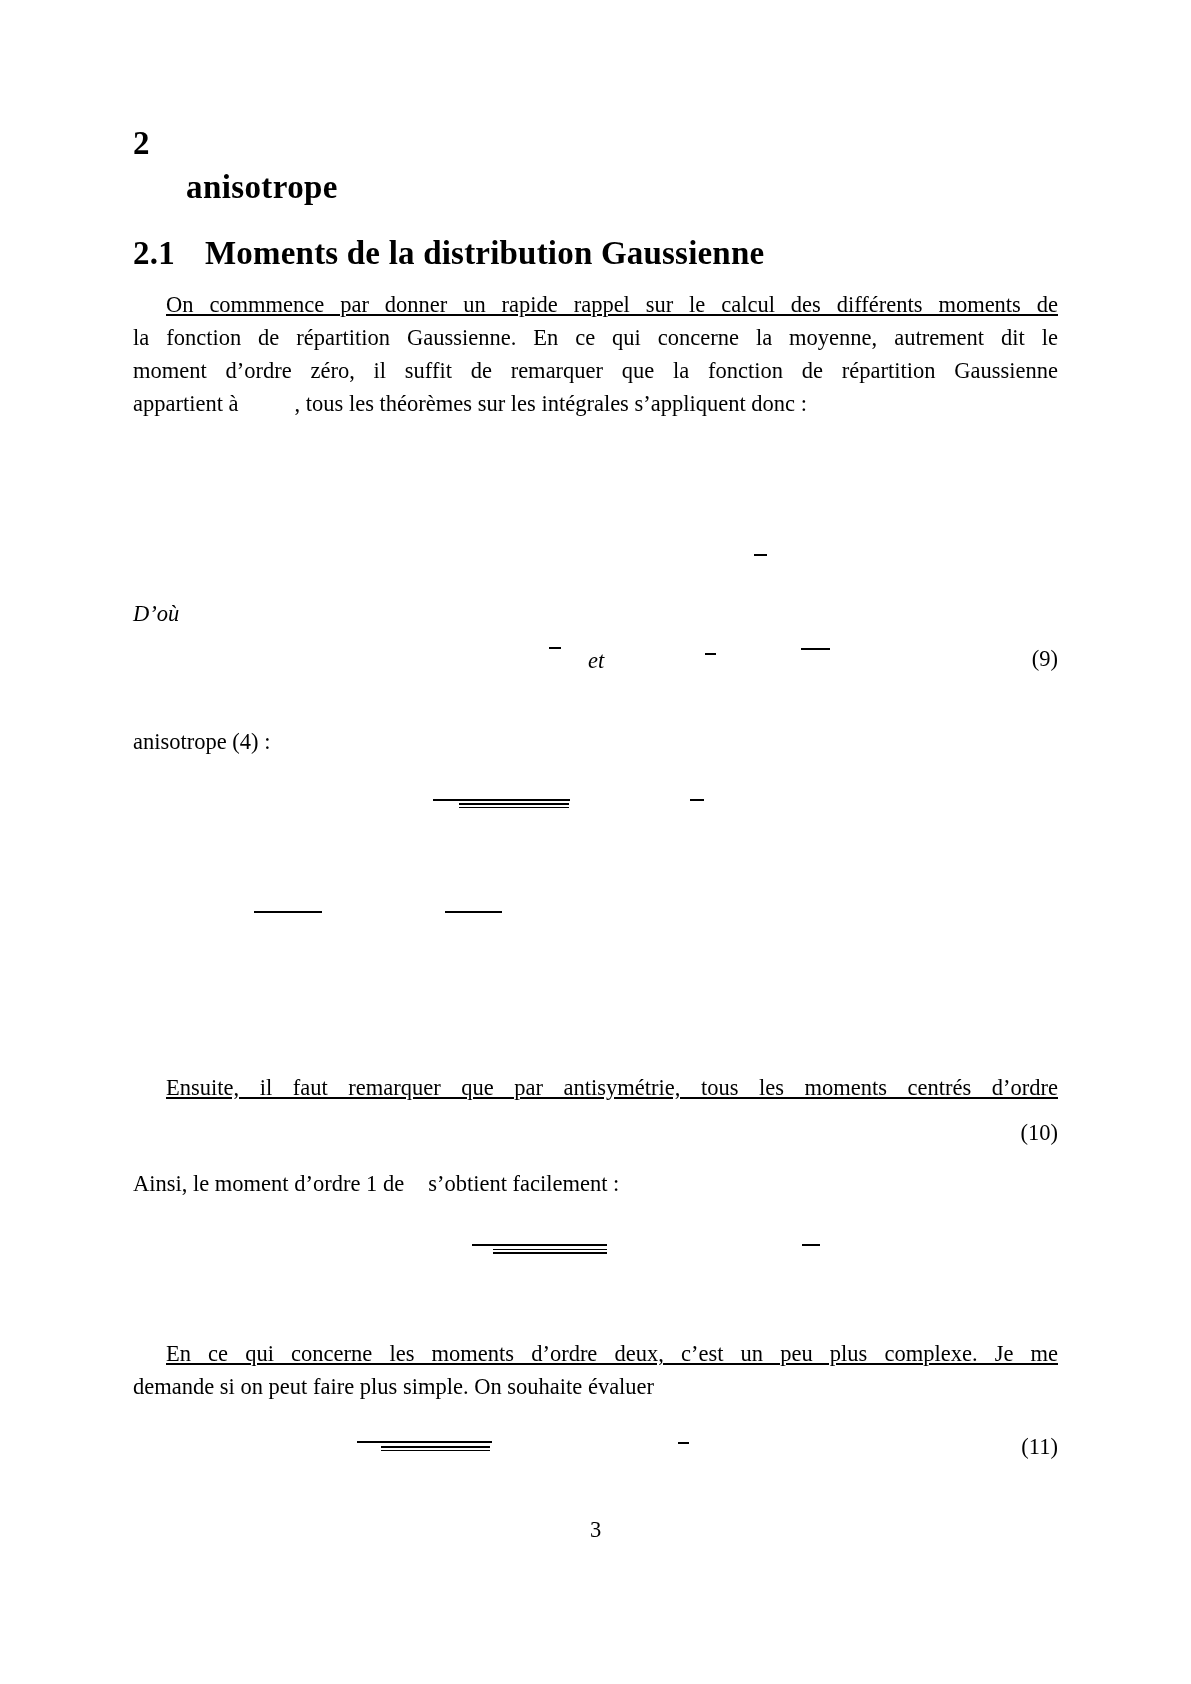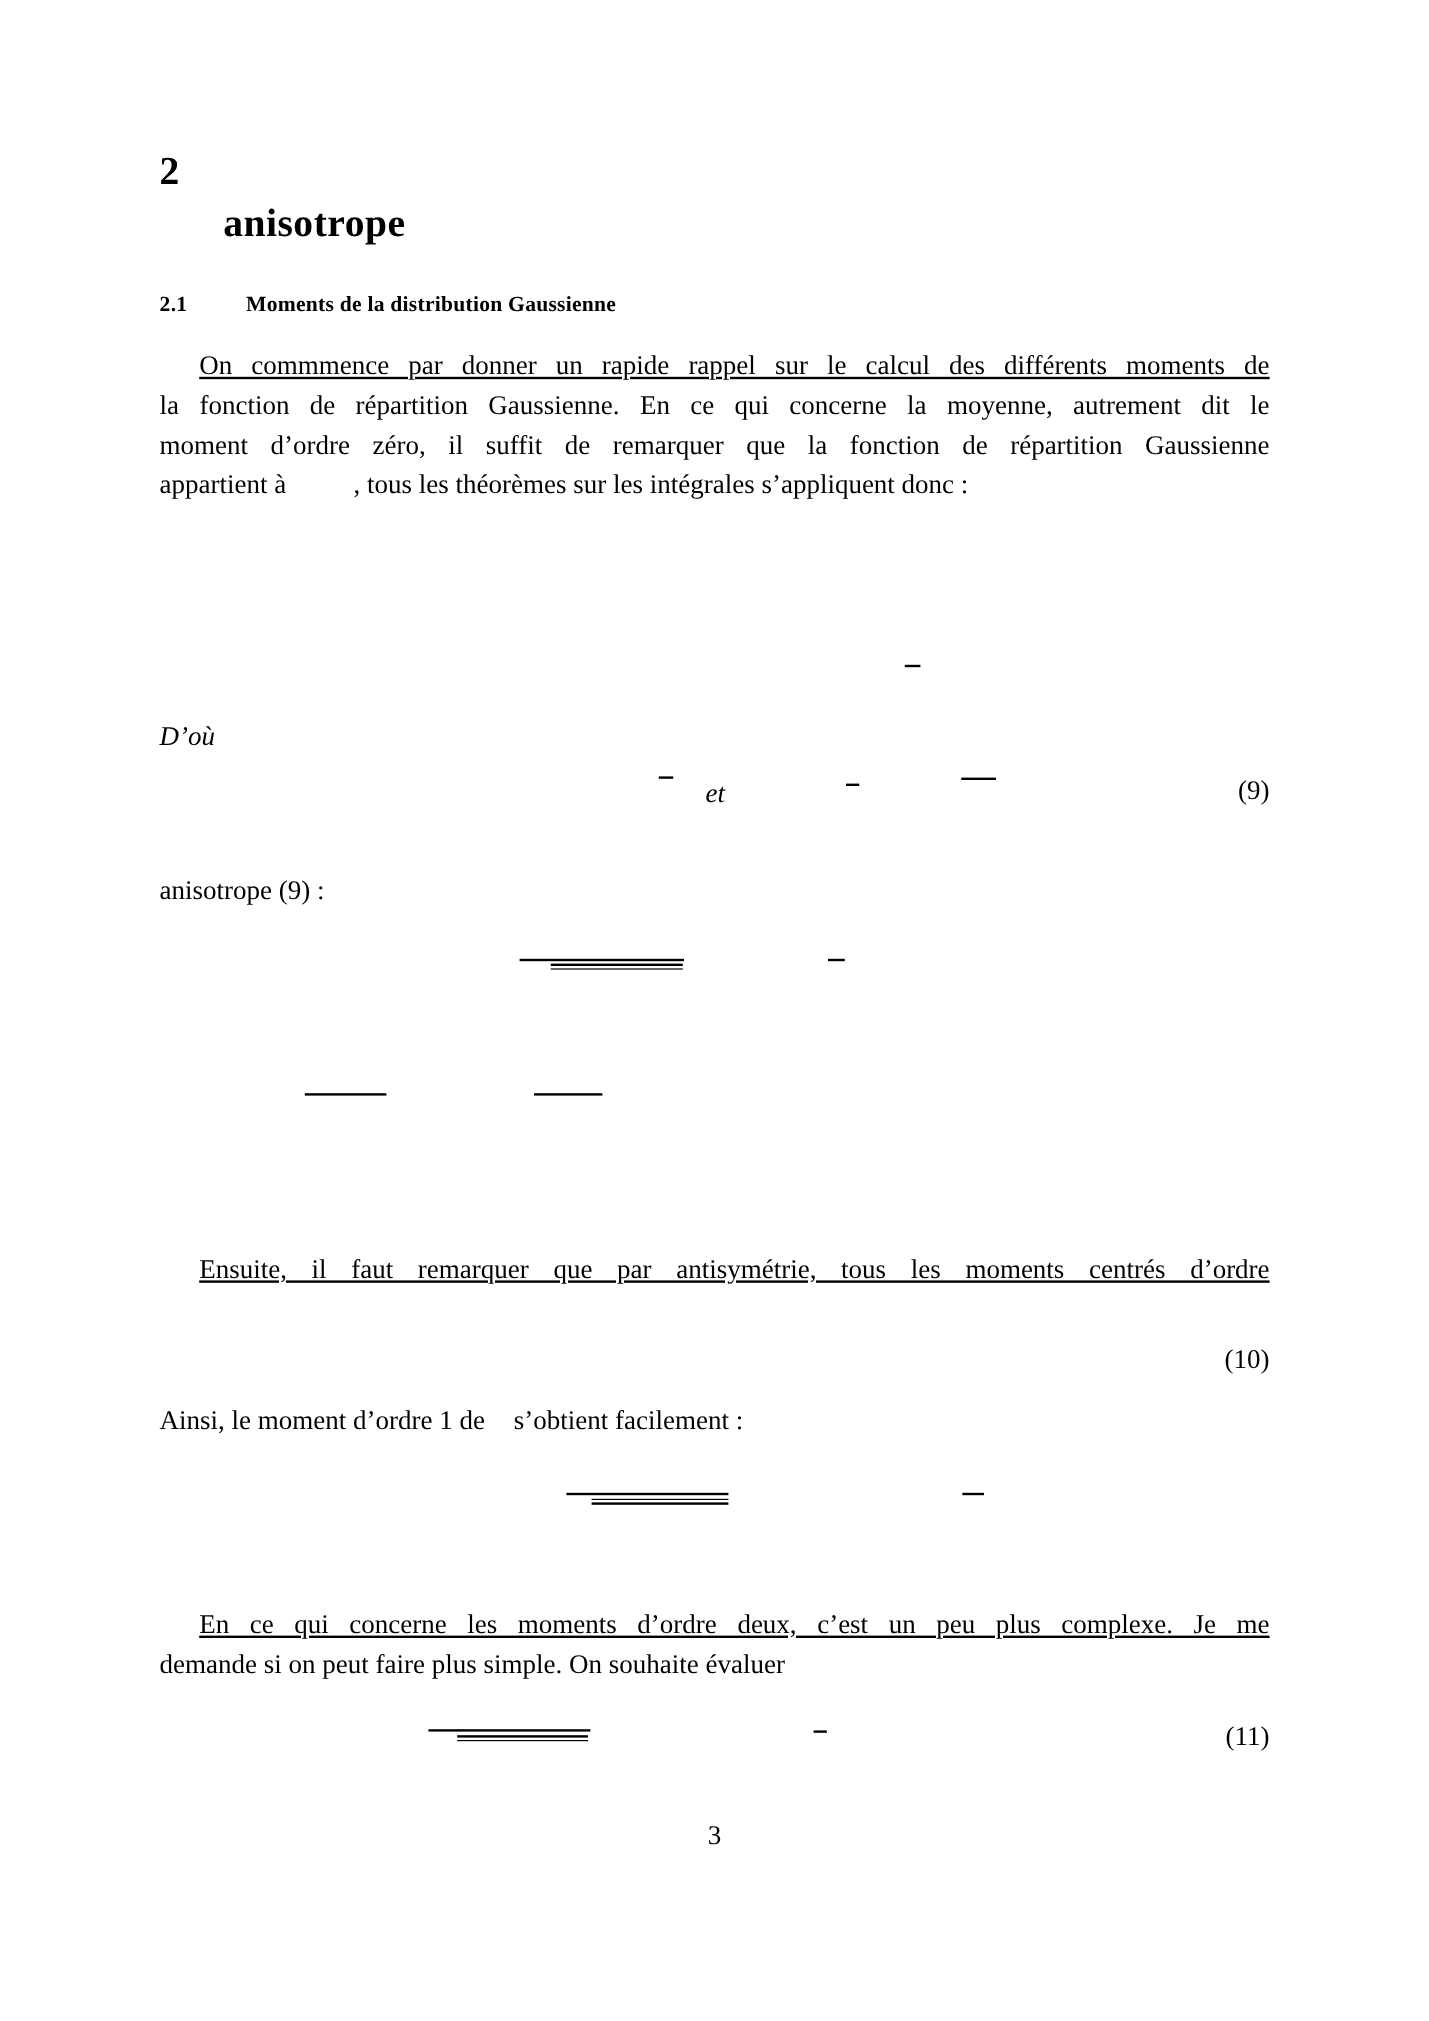--- a/index.html
+++ b/index.html
@@ -15,21 +15,21 @@
   .sec-head {
     position: absolute;
     font-size: 33px;
     font-weight: bold;
     line-height: 44px;
     letter-spacing: 0.4px;
     white-space: nowrap;
   }
   .sub-head {
     position: absolute;
-    font-size: 18px;
+    font-size: 33px;
     font-weight: bold;
     line-height: 34px;
     letter-spacing: 0.2px;
     white-space: nowrap;
   }
   .line {
     position: absolute;
     left: 133px;
     width: 925px;
     font-size: 22.5px;
@@ -92,31 +92,31 @@
   <div class="rule" style="left:754px; top:554px; width:13px;"></div>
 
   <div class="eqtext" style="left:133px; top:597px;">D’où</div>
 
   <div class="rule" style="left:549px; top:647px; width:12px;"></div>
   <div class="eqtext" style="left:588px; top:644px;">et</div>
   <div class="rule" style="left:705px; top:653px; width:11px;"></div>
   <div class="rule" style="left:801px; top:648px; width:29px;"></div>
   <div class="eqnum" style="top:642px;">(9)</div>
 
-  <div class="line" style="top:725px;">anisotrope (9) :</div>
+  <div class="line" style="top:725px;">anisotrope (4) :</div>
 
   <div class="rule" style="left:433px; top:799px; width:137px;"></div>
   <div class="rule rule-thin" style="left:459px; top:803px; width:110px;"></div>
   <div class="rule rule-thin" style="left:459px; top:806.5px; width:110px;"></div>
   <div class="rule" style="left:690px; top:799px; width:14px;"></div>
 
   <div class="rule" style="left:254px; top:911px; width:68px;"></div>
   <div class="rule" style="left:445px; top:911px; width:57px;"></div>
 
-  <div class="line just indent" style="top:1041px;">Ensuite, il faut remarquer que par antisymétrie, tous les moments centrés d’ordre</div>
+  <div class="line just indent" style="top:1071px;">Ensuite, il faut remarquer que par antisymétrie, tous les moments centrés d’ordre</div>
 
   <div class="eqnum" style="top:1116px;">(10)</div>
 
   <div class="line" style="top:1167px;"><span>Ainsi, le moment d’ordre 1 de</span><span class="gap-24"></span><span>s’obtient facilement :</span></div>
 
   <div class="rule" style="left:472px; top:1244px; width:135px;"></div>
   <div class="rule rule-thin" style="left:493px; top:1248.5px; width:114px;"></div>
   <div class="rule rule-thin" style="left:493px; top:1252px; width:114px;"></div>
   <div class="rule" style="left:802px; top:1244px; width:18px;"></div>
 

